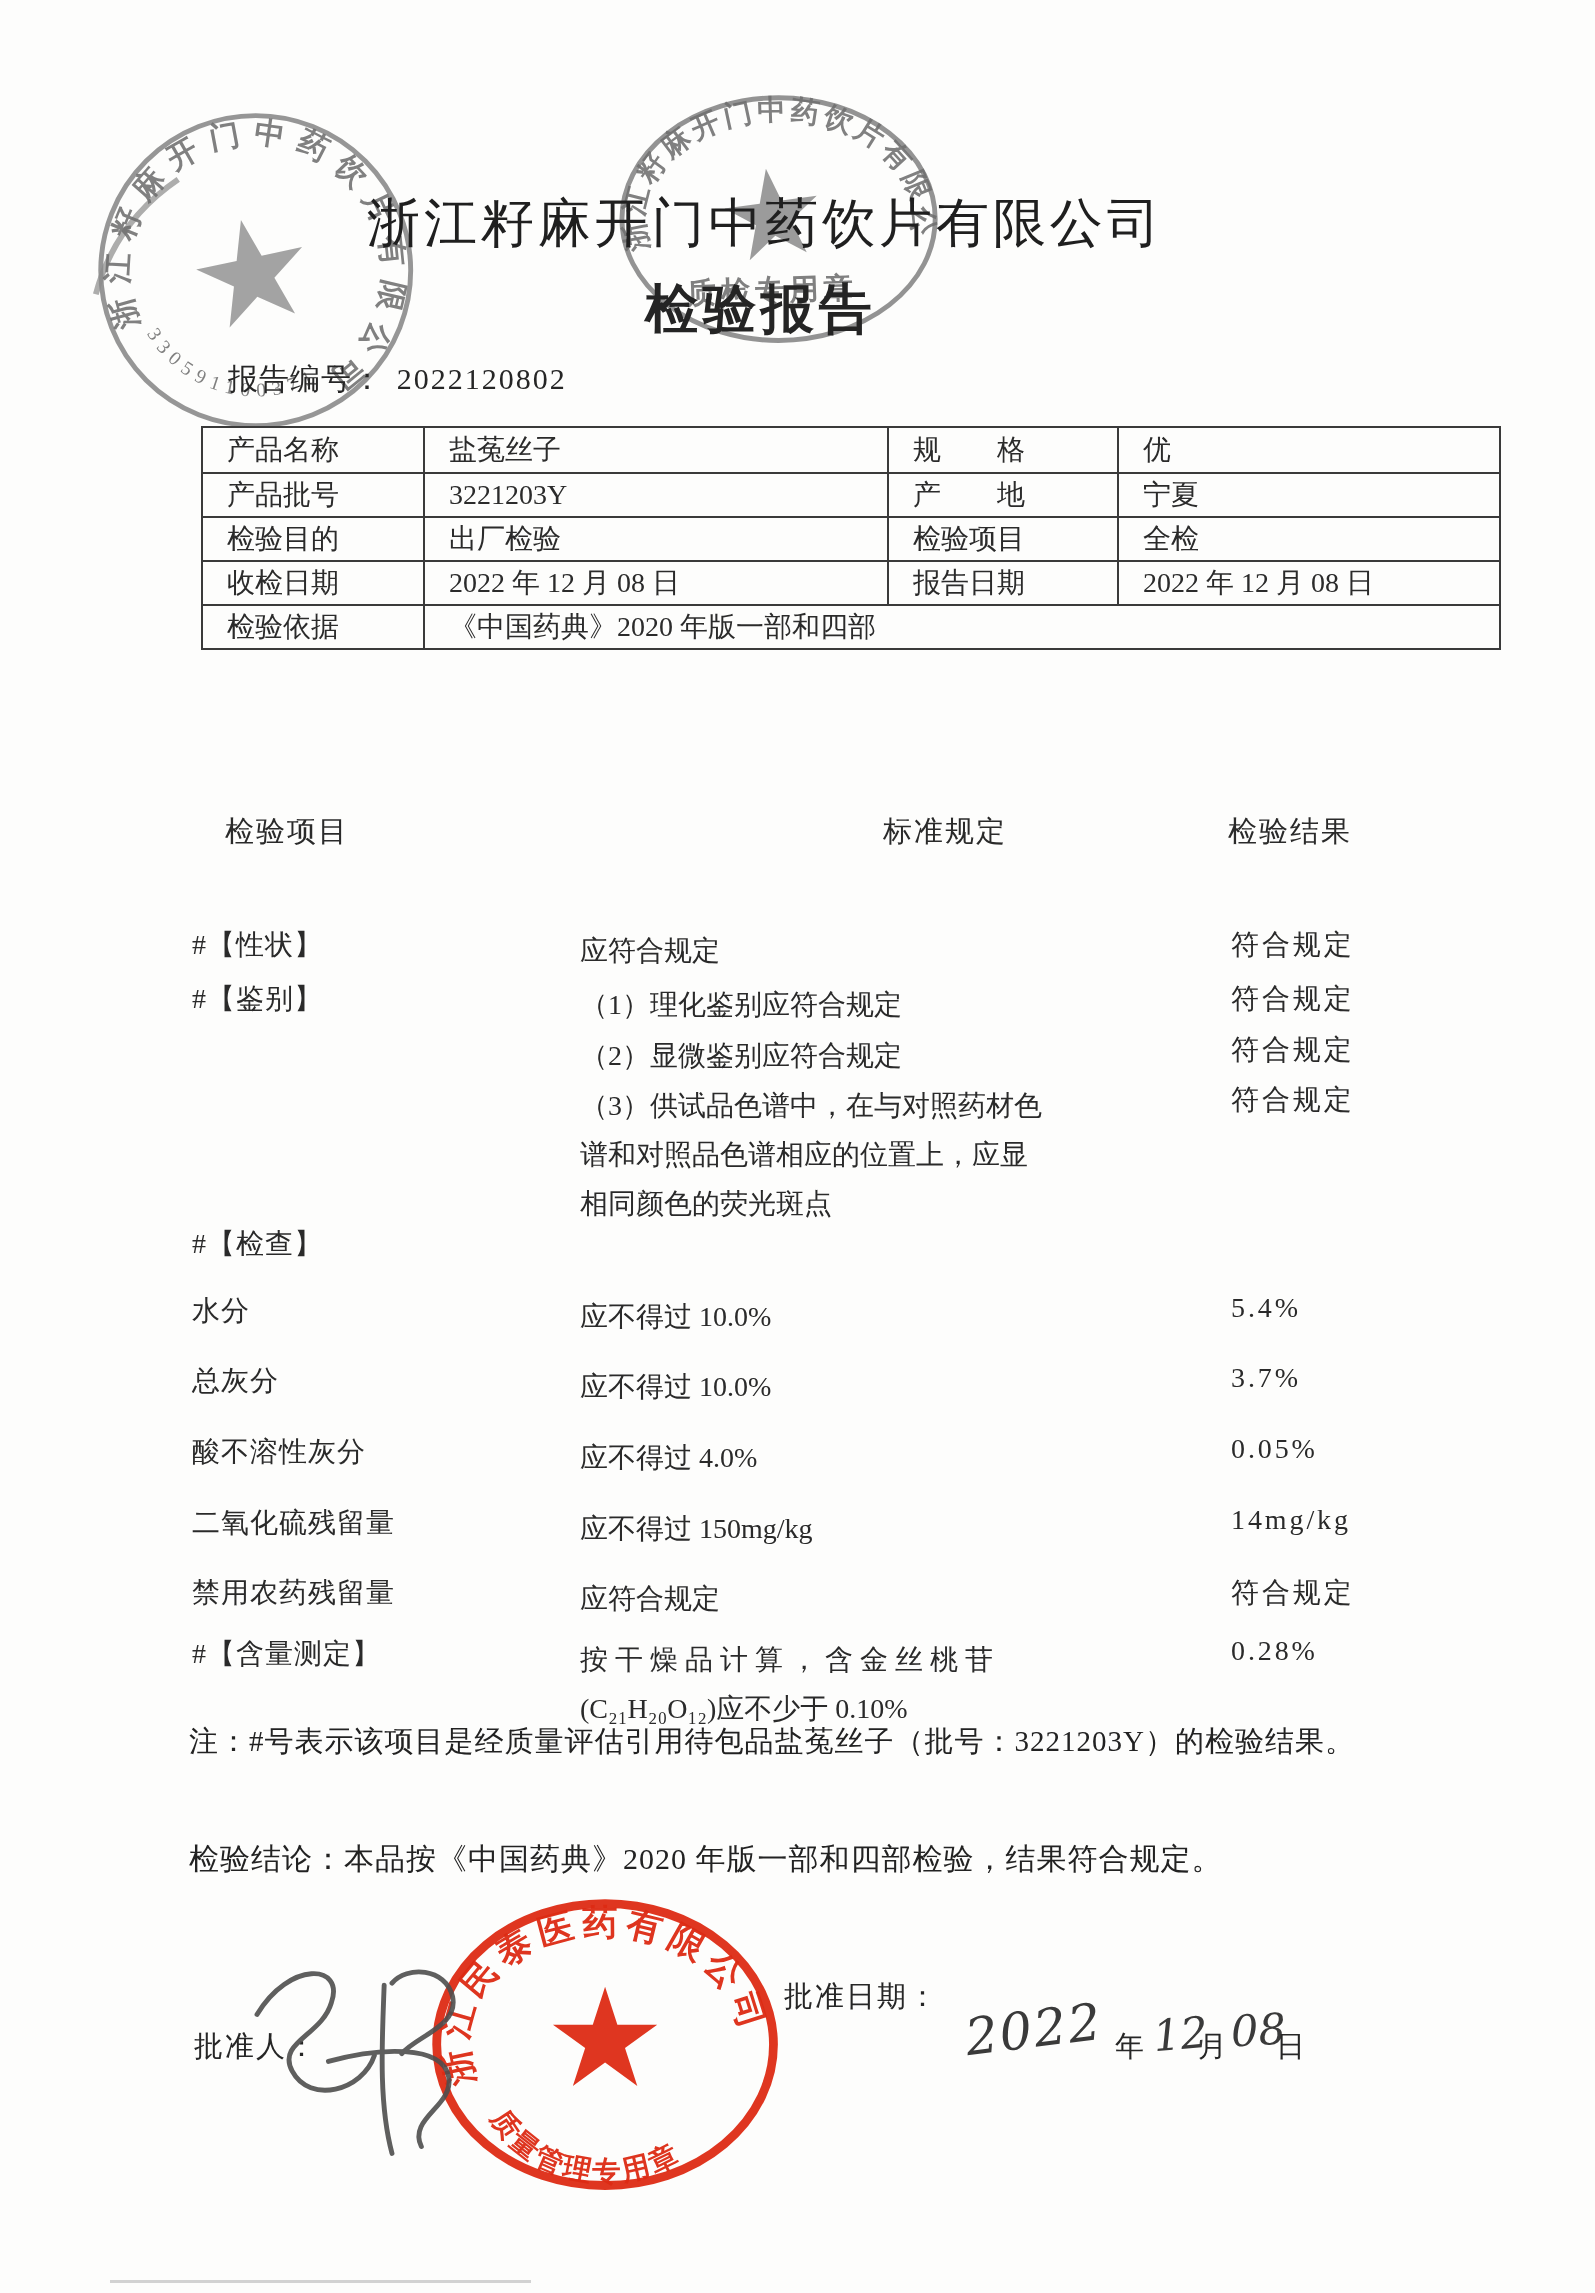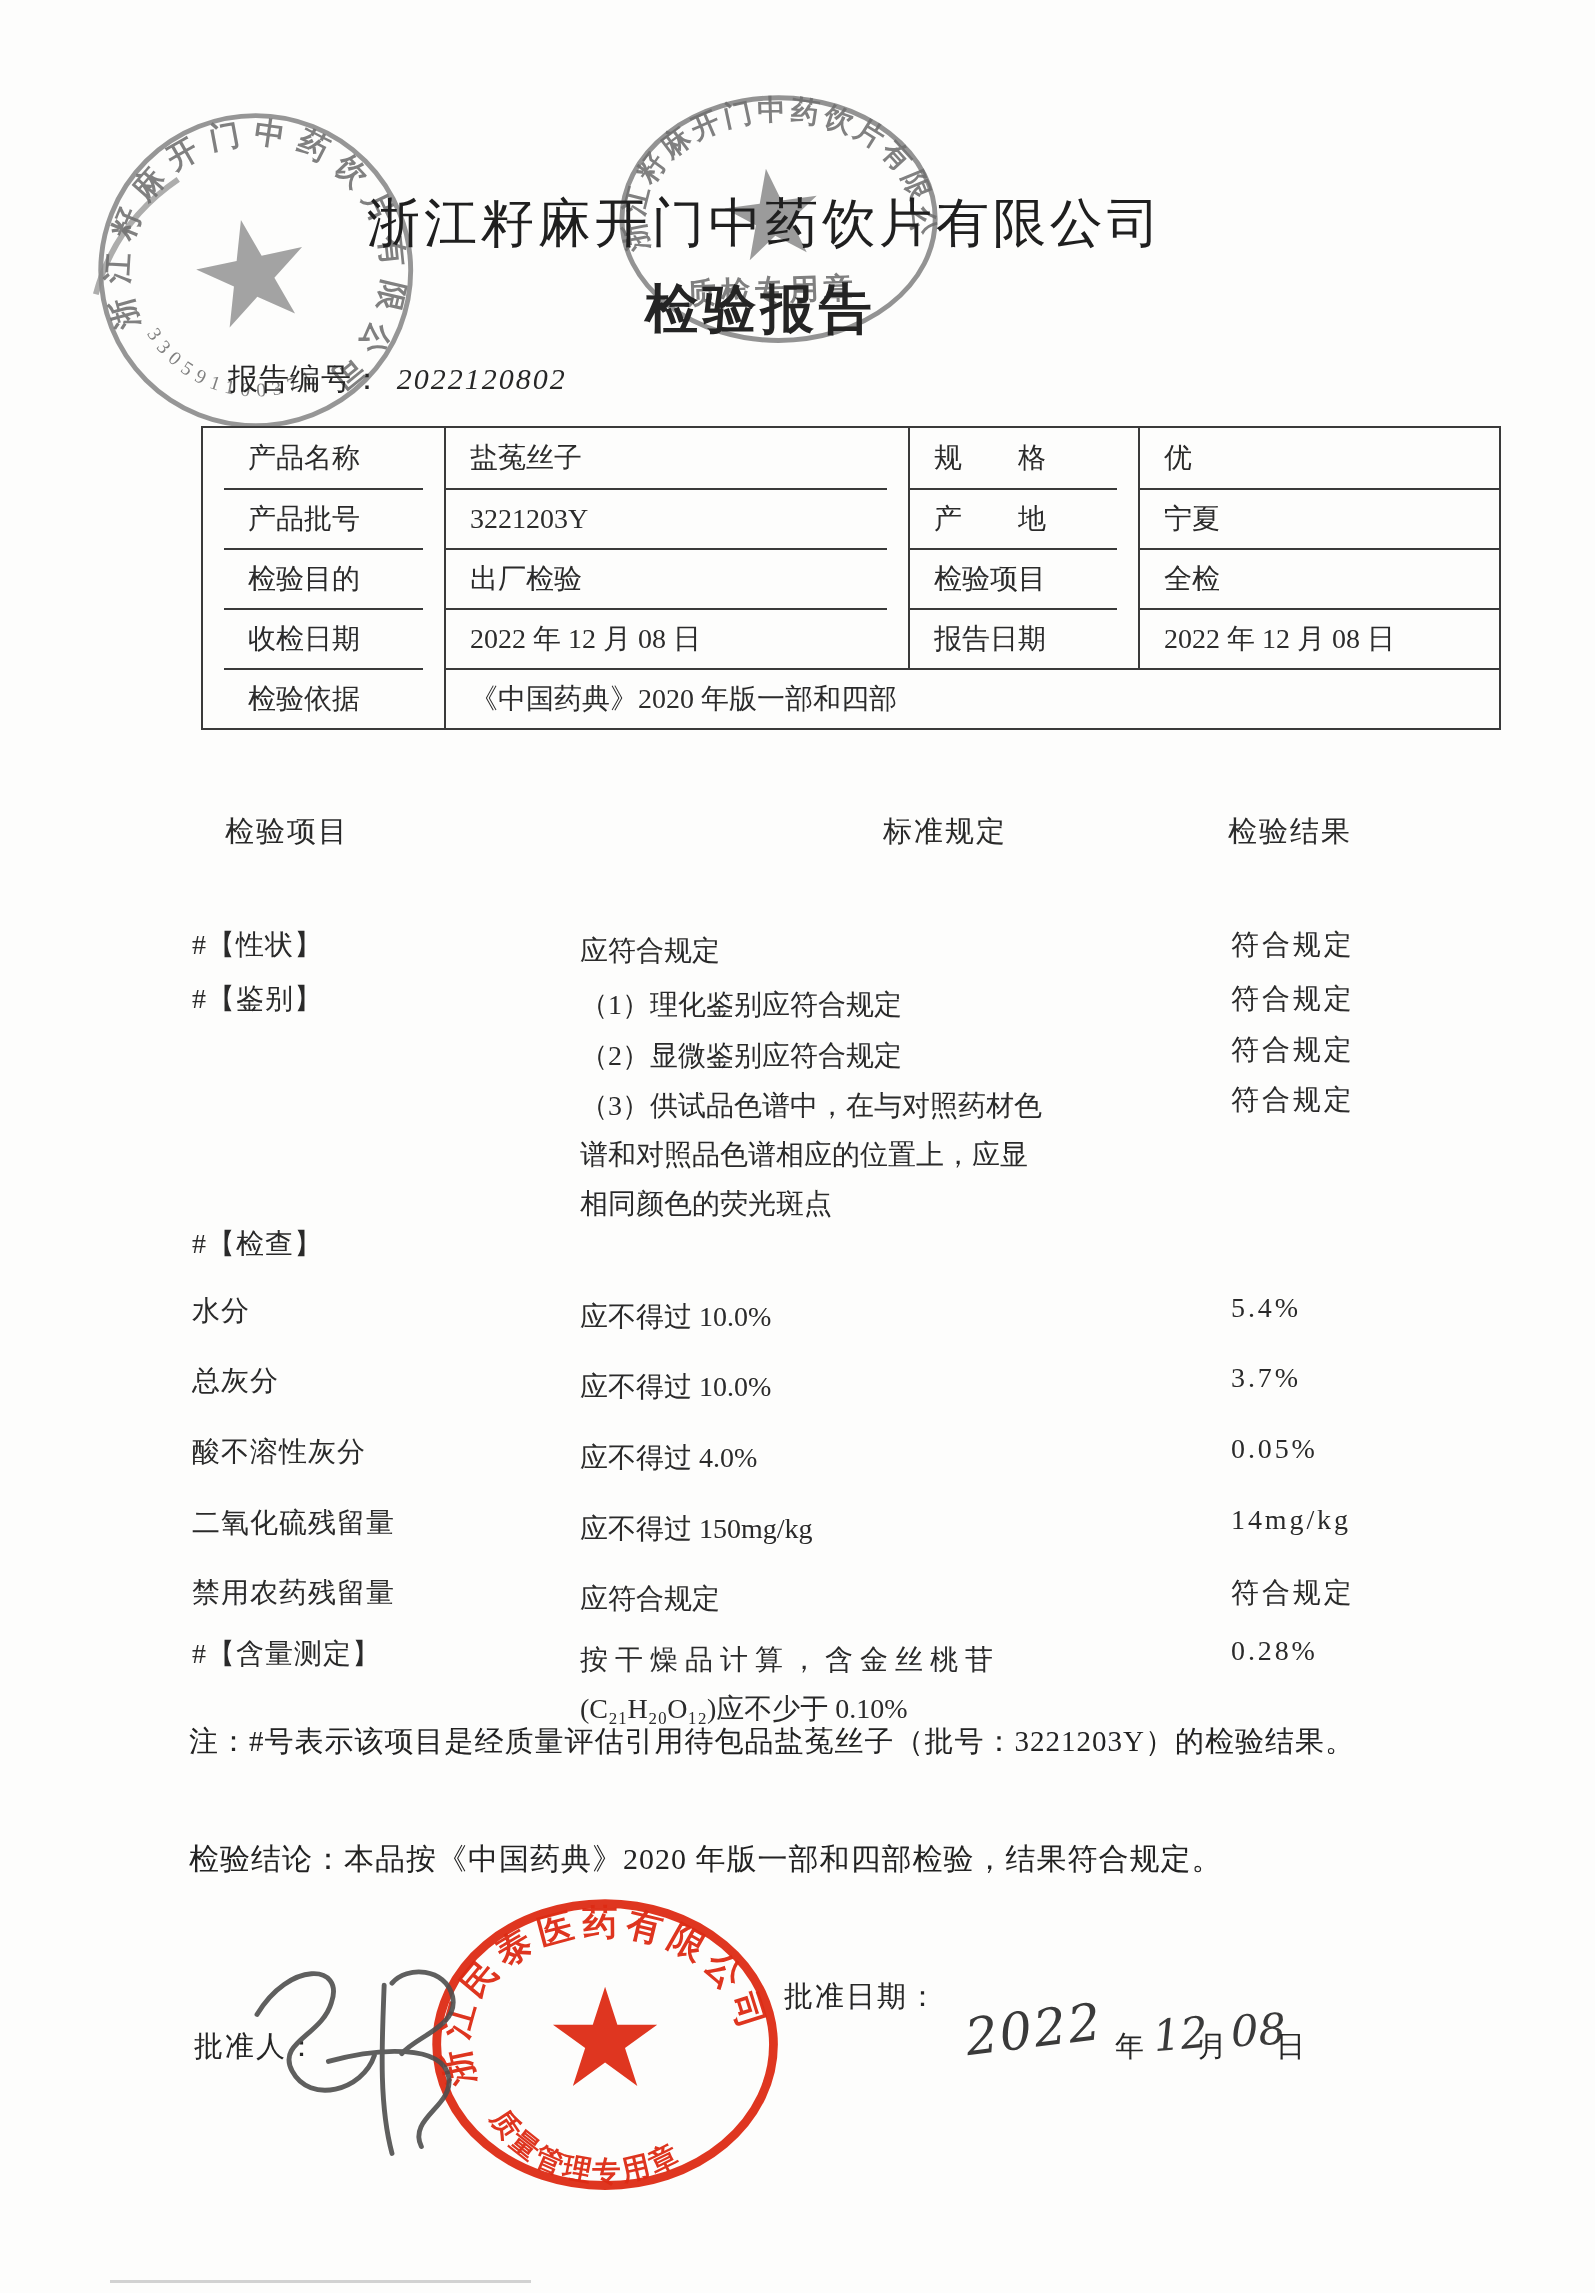--- a/index.html
+++ b/index.html
@@ -22,36 +22,36 @@
   }
   .report-title{
     top:274px;left:645px;
     font-size:53px;letter-spacing:4.9px;white-space:nowrap;
     color:#242424;font-weight:bold;
   }
   .report-no{
     top:359px;left:228px;
     font-size:30px;letter-spacing:1px;white-space:nowrap;
   }
-  .report-no .num{padding-left:13.7px;letter-spacing:2px;font-style:italic;}
+  .report-no .num{padding-left:13.7px;letter-spacing:2px;}
 
   
   .info-table{
     top:426px;left:201px;width:1296px;
     border:2.9px solid #3a3a3a;
     display:grid;
     grid-template-columns:220px 464px 230px 382px;
     background:transparent;
     font-size:28px;
   }
   .cell{
-    height:60px;display:flex;align-items:center;
+    height:44px;display:flex;align-items:center;
     padding-left:24px;box-sizing:border-box;
     border-top:2px solid #3a3a3a;border-left:2px solid #3a3a3a;
-    white-space:nowrap;color:#2b2b2b;margin-left:21px;
+    white-space:nowrap;color:#2b2b2b;
   }
   .cell.first-row{border-top:none;}
   .cell.first-col{border-left:none;}
   .cell.span3{grid-column:2 / 5;}
 
   
   .res-header{top:812px;font-size:29px;color:#2a2a2a;}
   .res-header .h-item{position:absolute;left:225px;letter-spacing:2px;white-space:nowrap;}
   .res-header .h-std{position:absolute;left:883px;letter-spacing:2px;white-space:nowrap;}
   .res-header .h-res{position:absolute;left:1228px;letter-spacing:2px;white-space:nowrap;}

